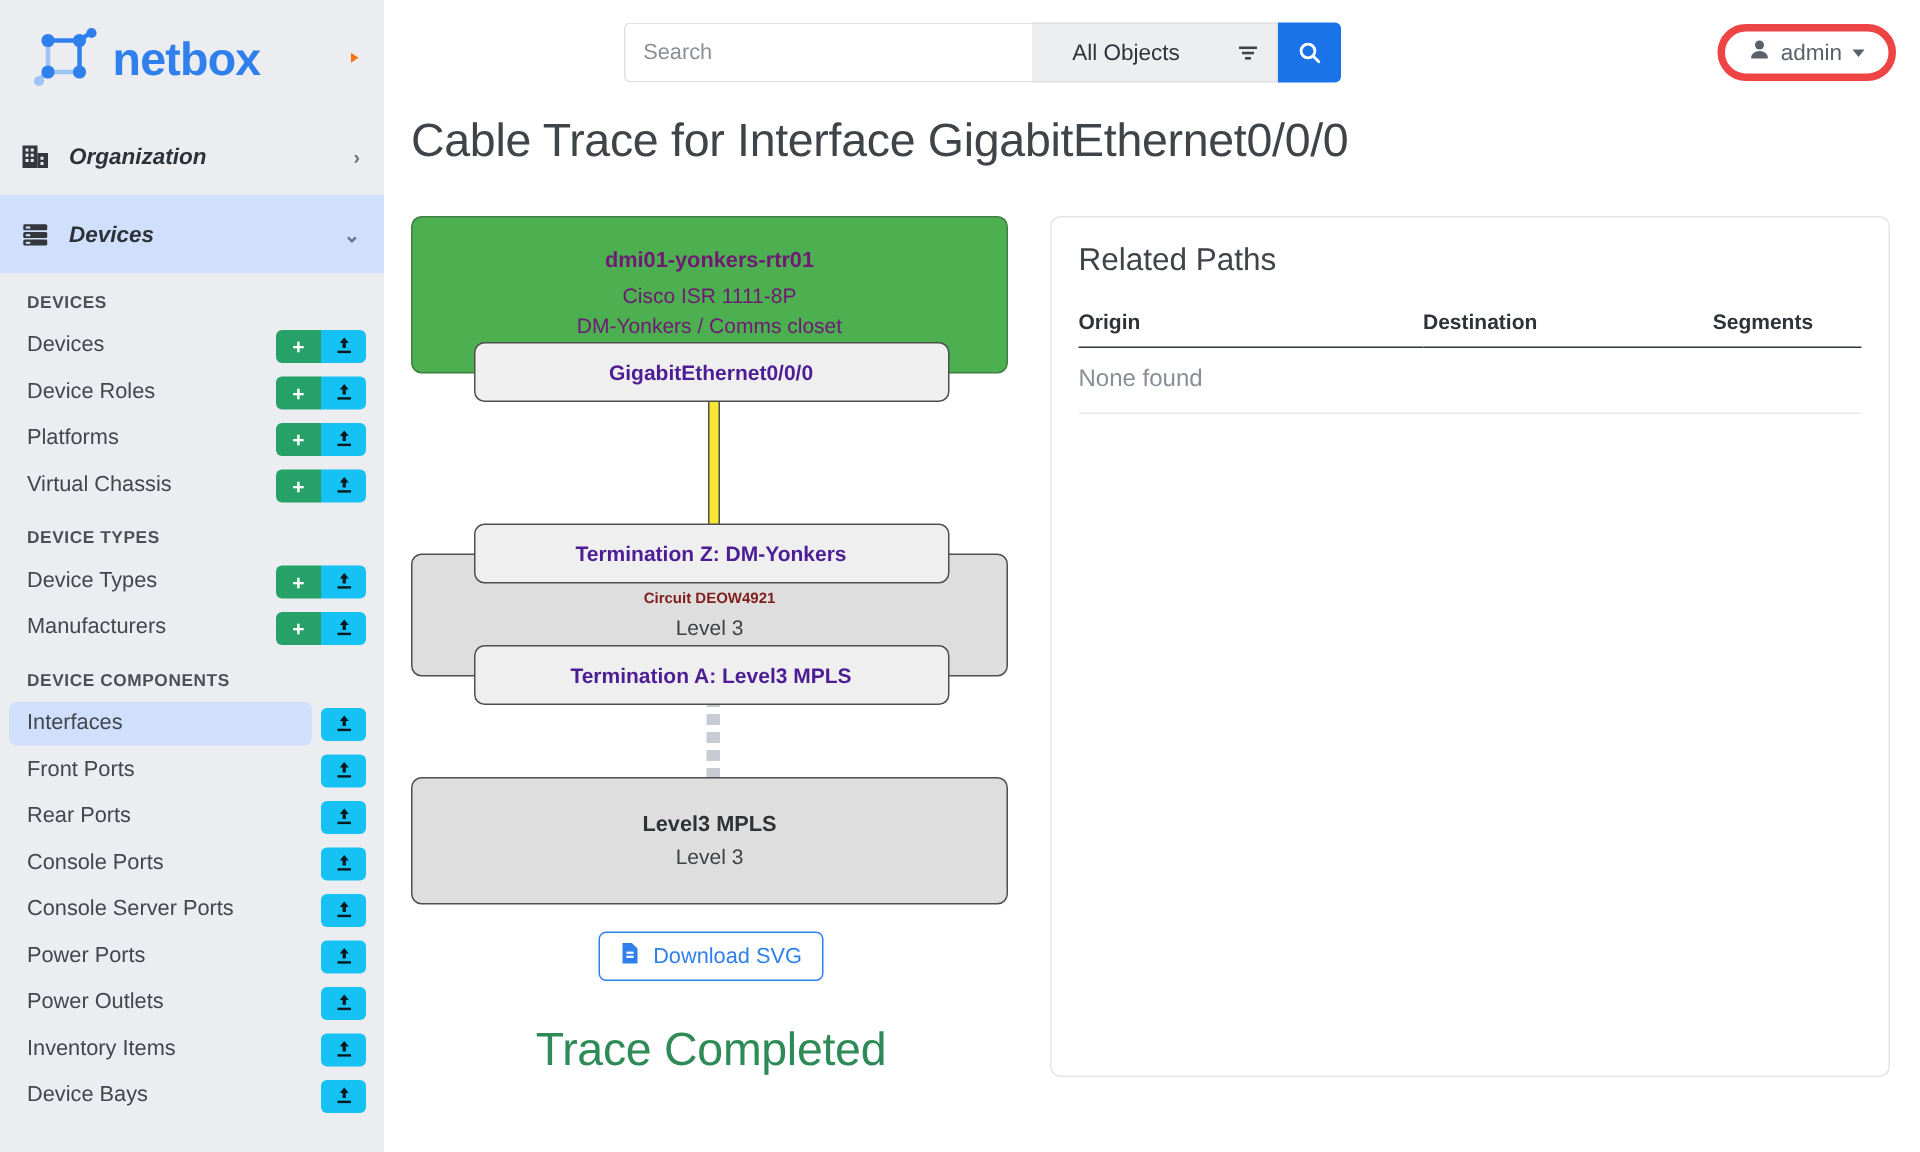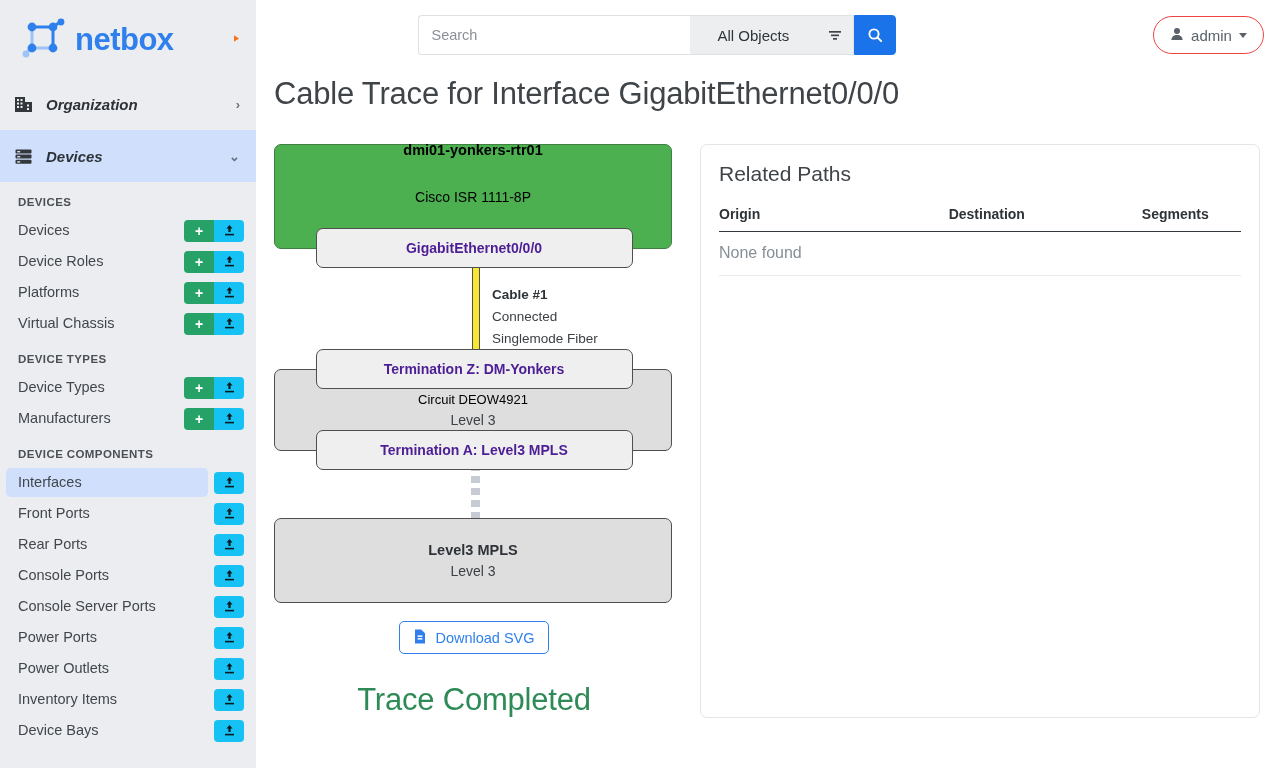--- a/index.html
+++ b/index.html
@@ -104,21 +104,21 @@
   }
   .search-btn {
     height: 40px; width: 42px;
     display: flex; align-items: center; justify-content: center;
     background: #1a73e8; border: 1px solid #1a73e8; border-radius: 0 4px 4px 0;
     cursor: pointer; color: #fff;
   }
   .user-btn {
     display: flex; align-items: center; gap: 7px;
     height: 38px; padding: 0 16px;
-    border: 1px solid #ef4444; border-radius: 19px;
+    border: 5px solid #ef4444; border-radius: 19px;
     background: #fff; color: #5a6169; font-size: 15px; cursor: pointer;
     margin-left: auto;
   }
   .caret { width: 0; height: 0; border-left: 4.5px solid transparent; border-right: 4.5px solid transparent; border-top: 5px solid #5a6169; }
 
   .page-title {
     font-size: 31px; font-weight: 400; color: #3f4449;
     padding: 6px 0 0 18px; margin: 0;
     letter-spacing: -0.2px;
   }
@@ -127,40 +127,40 @@
 
   
   .trace-col { width: 400px; min-width: 400px; position: relative; }
   .node {
     width: 398px; border-radius: 7px;
     border: 1px solid #4f4f4f;
     display: flex; flex-direction: column; align-items: center; justify-content: center;
     text-align: center;
   }
   .node-device {
-    height: 105px; background: #4caf50; border-color: #3f7f42; color: #000000; gap: 24px;
+    height: 105px; background: #4caf50; border-color: #3f7f42; color: #701a75;
   }
   .node-device .n1 { font-size: 14.5px; font-weight: 700; margin-bottom: 5px; }
   .node-device .n2, .node-device .n3 { font-size: 14px; font-weight: 400; line-height: 20px; }
 
   .node-term {
     width: 317px; height: 40px;
     background: #efefef; border: 1px solid #4f4f4f; border-radius: 7px;
     display: flex; align-items: center; justify-content: center;
     font-size: 14px; font-weight: 700; color: #4c1d95;
     position: relative; z-index: 3;
     margin: -21px auto 0 auto;
   }
   .node-circuit {
     width: 398px; height: 82px; background: #dedede;
     border: 1px solid #4f4f4f; border-radius: 7px;
     display: flex; flex-direction: column; align-items: center; justify-content: center;
     margin-top: -20px; position: relative; z-index: 1;
   }
-  .node-circuit .c1 { font-size: 13px; font-weight: 400; color: #000000; }
+  .node-circuit .c1 { font-size: 10px; font-weight: 700; color: #7f1d1d; }
   .node-circuit .c2 { font-size: 14px; color: #3c4146; margin-top: 5px; }
   .node-provider {
     width: 398px; height: 85px; background: #dedede;
     border: 1px solid #4f4f4f; border-radius: 7px;
     display: flex; flex-direction: column; align-items: center; justify-content: center;
   }
   .node-provider .p1 { font-size: 14.5px; font-weight: 700; color: #2e3338; }
   .node-provider .p2 { font-size: 14px; color: #3c4146; margin-top: 5px; }
 
   .cable-seg { height: 102px; position: relative; }
@@ -503,25 +503,20 @@
           <div class="n2">Cisco ISR 1111-8P</div>
           <div class="n3">DM-Yonkers / Comms closet</div>
         </div>
 
         <div class="node-term">
           <span>GigabitEthernet0/0/0</span>
         </div>
 
         <div class="cable-seg">
           <div class="cable-line"></div>
-          <div class="cable-info">
-            <div class="k1">Cable #1</div>
-            <div class="k2">Connected</div>
-            <div class="k3">Singlemode Fiber</div>
-          </div>
         </div>
 
         <div class="node-term">
           <span>Termination Z: DM-Yonkers</span>
         </div>
 
         <div class="node node-circuit">
           <div class="c1">Circuit DEOW4921</div>
           <div class="c2">Level 3</div>
         </div>

